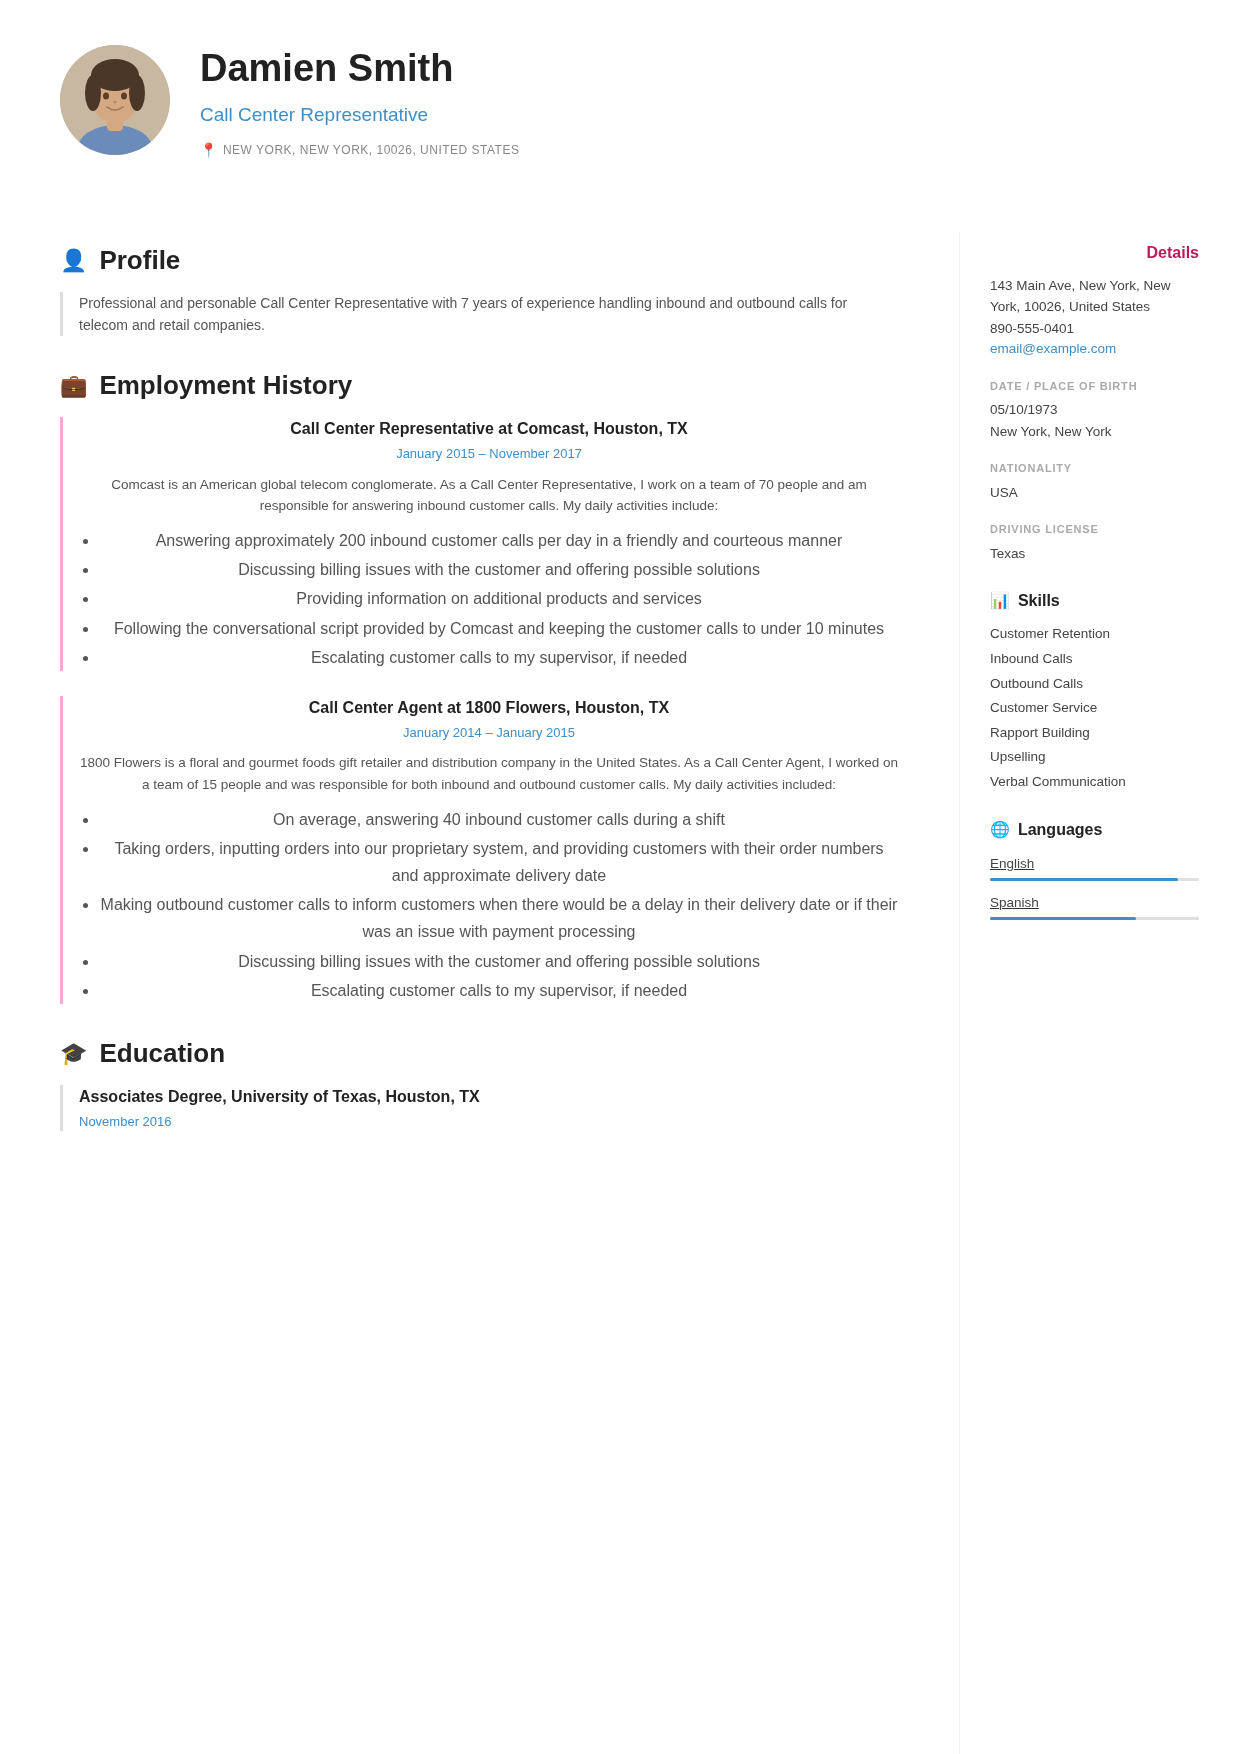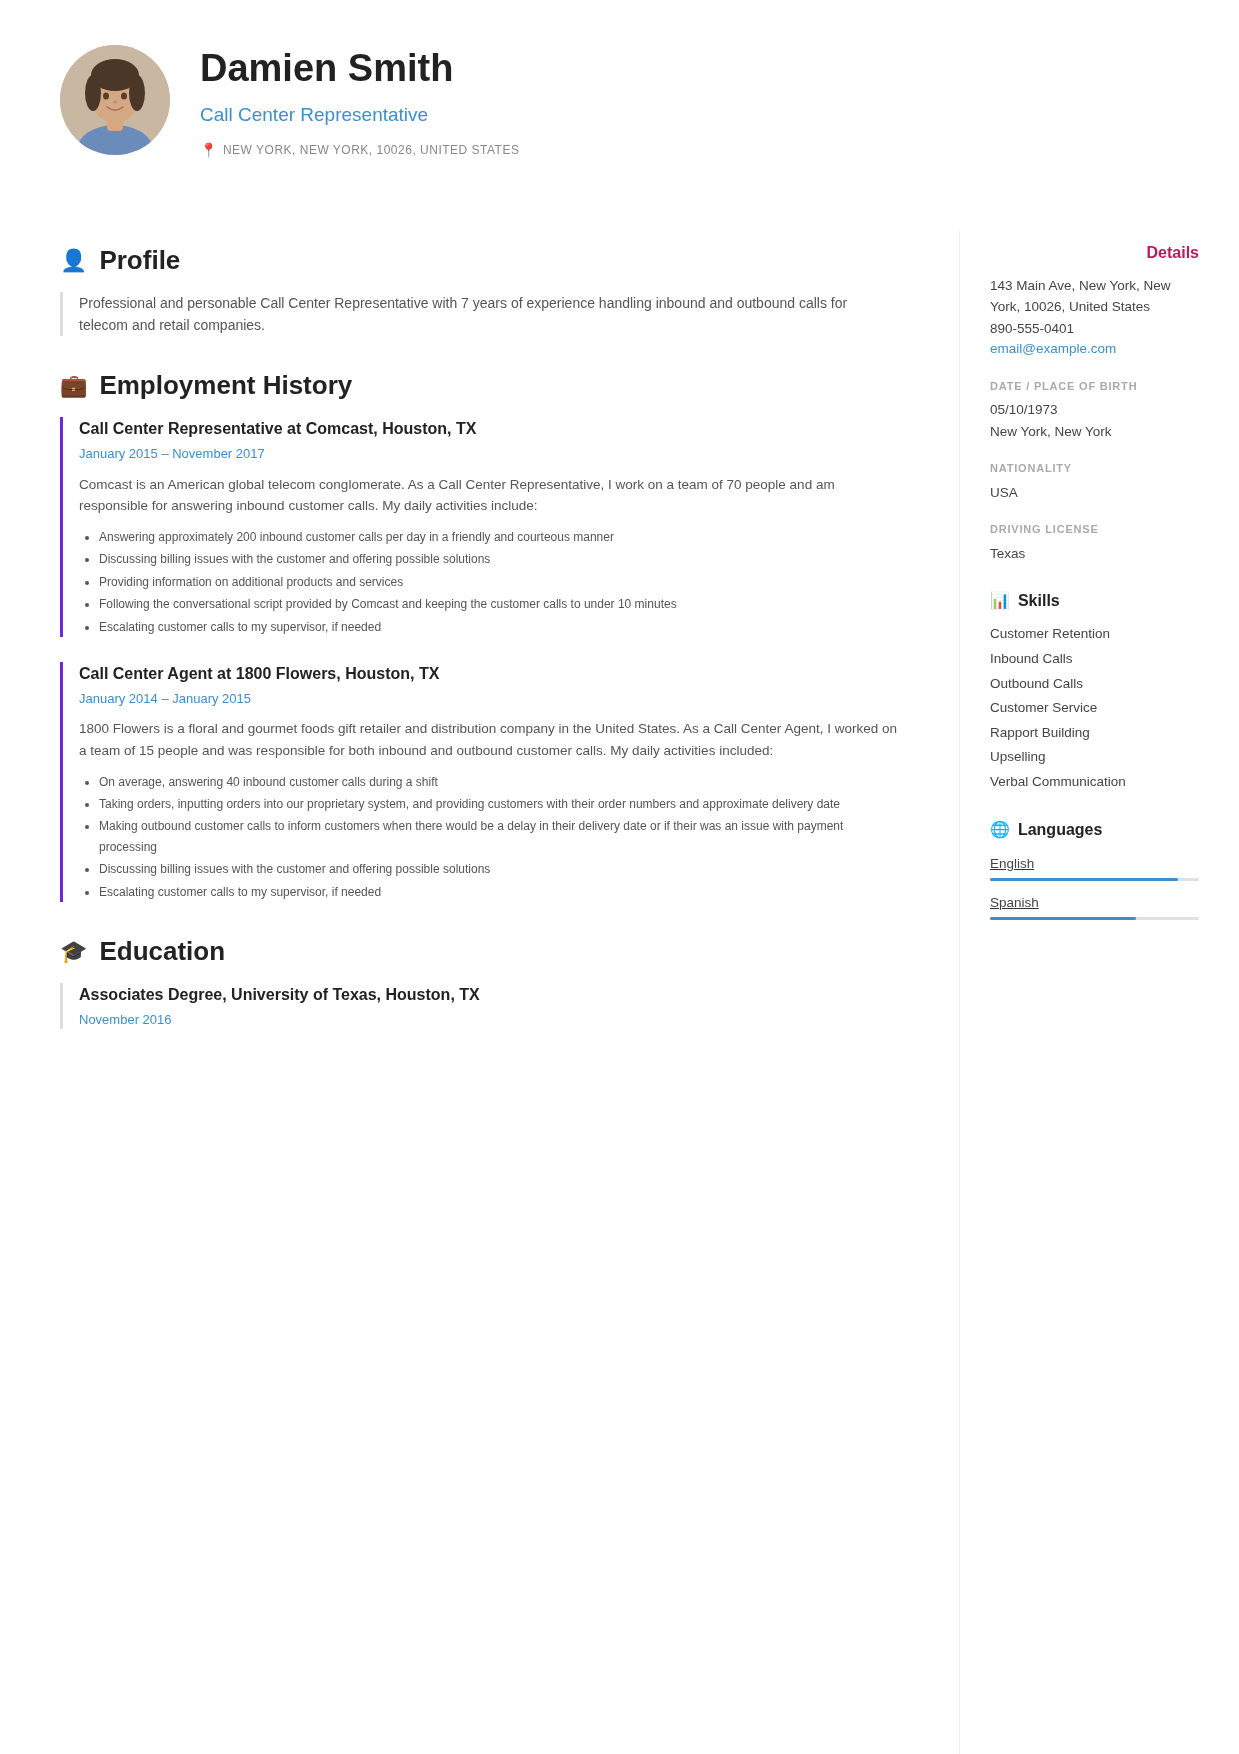--- a/index.html
+++ b/index.html
@@ -102,23 +102,24 @@
     
     .profile-text {
       border-left: 3px solid #ddd;
       padding-left: 16px;
       color: #555;
       font-size: 14px;
       line-height: 1.6;
     }
     
     .employment-entry {
-      border-left: 3px solid #6d28d9;
+      border-left: 3px solid #f9a8d4;
       padding-left: 16px;
       margin-bottom: 25px;
+      text-align: center;
     }
     .entry-title {
       font-size: 16px;
       font-weight: bold;
       color: #222;
       margin-bottom: 3px;
     }
     .entry-dates {
       color: #3d8ec9;
       font-size: 13px;
@@ -127,21 +128,21 @@
     .entry-description {
       color: #555;
       font-size: 13.5px;
       line-height: 1.6;
       margin-bottom: 10px;
     }
     .entry-bullets {
       list-style: disc;
       padding-left: 20px;
       color: #555;
-      font-size: 12px;
+      font-size: 16px;
       line-height: 1.7;
     }
     .entry-bullets li {
       margin-bottom: 2px;
     }
     
     .education-entry {
       border-left: 3px solid #ddd;
       padding-left: 16px;
     }

